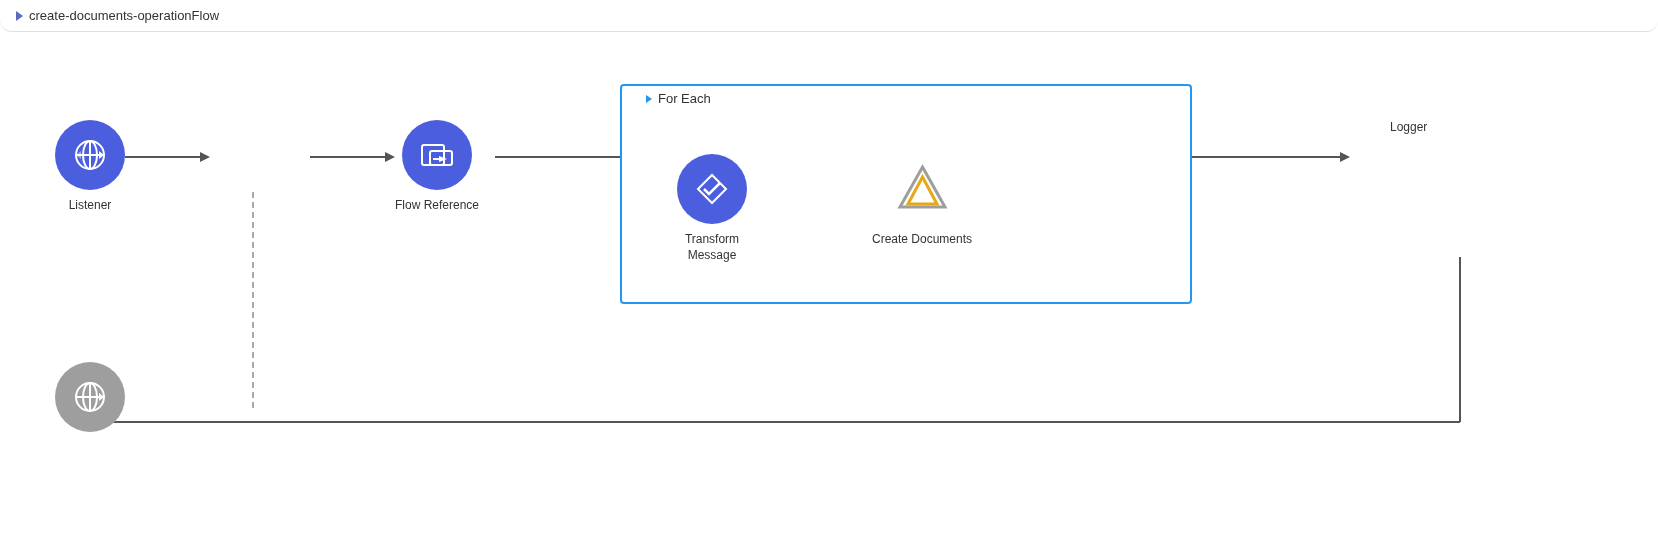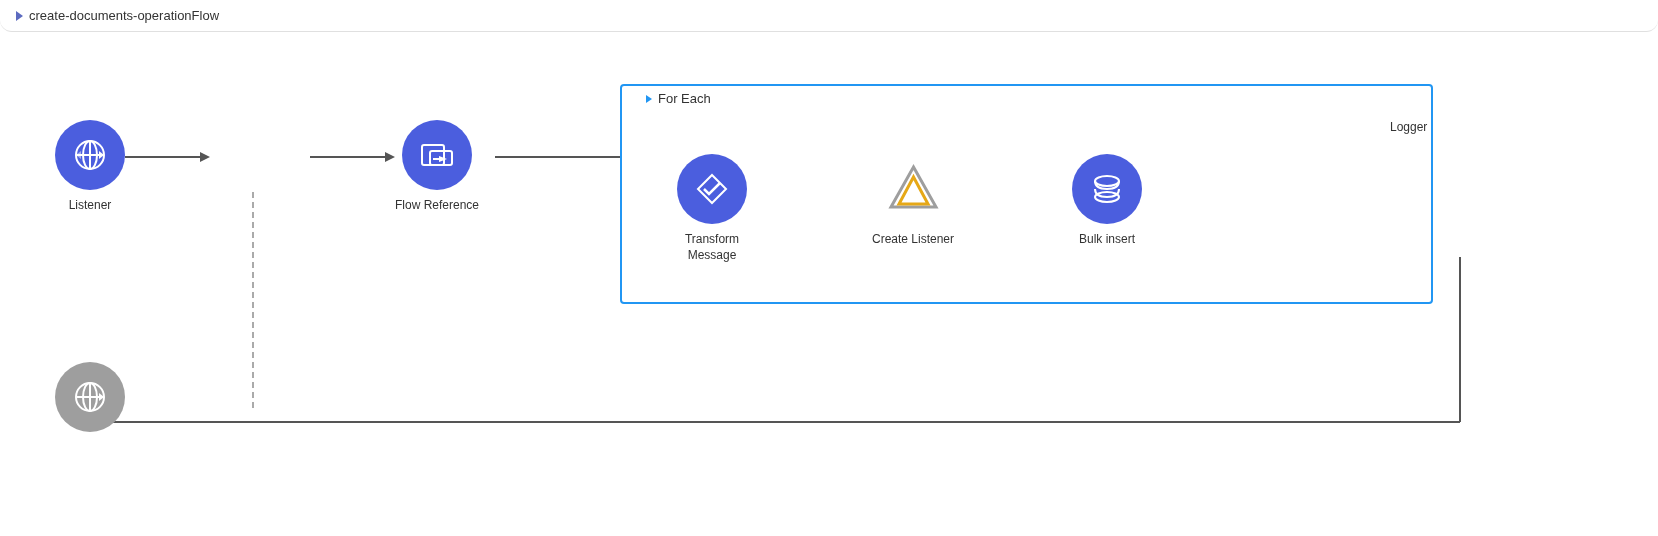--- a/index.html
+++ b/index.html
@@ -200,21 +200,21 @@
 
           <rect x="11" y="14" width="22" height="14" rx="2" stroke="white" stroke-width="2" fill="none"></rect>
 
           <polygon points="20,19 28,22 20,25" fill="white"></polygon>
           <line x1="14" y1="22" x2="20" y2="22" stroke="white" stroke-width="2"></line>
         </svg>
       </div>
       <span class="node-label">Flow Reference</span>
     </div>
 
-    <div class="for-each-container" style="left:620px;top:52px;width:813px;height:220px;">
+    <div class="for-each-container" style="left:620px;top:52px;width:572px;height:220px;">
       <div class="for-each-header">
         <div class="for-each-triangle"></div>
         <span class="for-each-label">For Each</span>
       </div>
 
       <div class="node" style="left:55px;top:68px;">
         <div class="node-circle blue">
           <svg width="36" height="36" viewBox="0 0 36 36">
 
             <path d="M18 4 L32 18 L18 32 L4 18 Z" stroke="white" stroke-width="2" fill="none"></path>
@@ -227,34 +227,23 @@
       <div class="node" style="left:250px;top:68px;">
         <div style="width:70px;height:70px;display:flex;align-items:center;justify-content:center;">
 
           <svg width="55" height="55" viewBox="0 0 55 55">
 
             <polygon points="27.5,5 50,45 5,45" fill="none" stroke="#9e9e9e" stroke-width="3"></polygon>
 
             <polygon points="27.5,15 42,42 13,42" fill="none" stroke="#e6a817" stroke-width="3"></polygon>
           </svg>
         </div>
-        <span class="node-label">Create Listener</span>
-      </div>
-
-      <div class="node" style="left:450px;top:68px;">
-        <div class="node-circle blue">
-          <svg width="36" height="36" viewBox="0 0 36 36">
-            <ellipse cx="18" cy="10" rx="12" ry="5" stroke="white" stroke-width="2" fill="none"></ellipse>
-            <path d="M6,10 Q6,18 18,18 Q30,18 30,10" stroke="white" stroke-width="2" fill="none"></path>
-            <path d="M6,18 Q6,26 18,26 Q30,26 30,18" stroke="white" stroke-width="2" fill="none"></path>
-            <ellipse cx="18" cy="26" rx="12" ry="5" stroke="white" stroke-width="2" fill="none"></ellipse>
-          </svg>
-        </div>
-        <span class="node-label">Bulk insert</span>
-      </div>
+        <span class="node-label">Create Documents</span>
+      </div>
+
 
     </div>
 
     <div class="node" style="left:1390px;top:88px;">
       <span class="node-label">Logger</span>
     </div>
 
     <div class="node" style="left:55px;top:330px;">
       <div class="node-circle gray">
         <svg width="36" height="36" viewBox="0 0 36 36">

